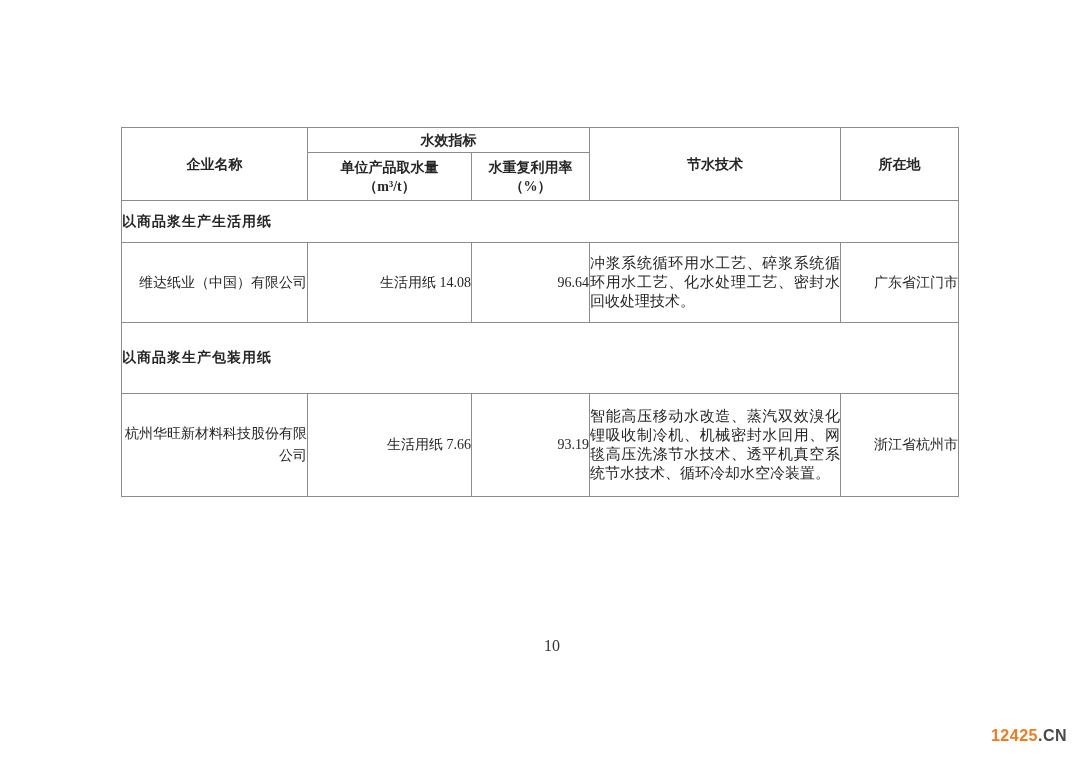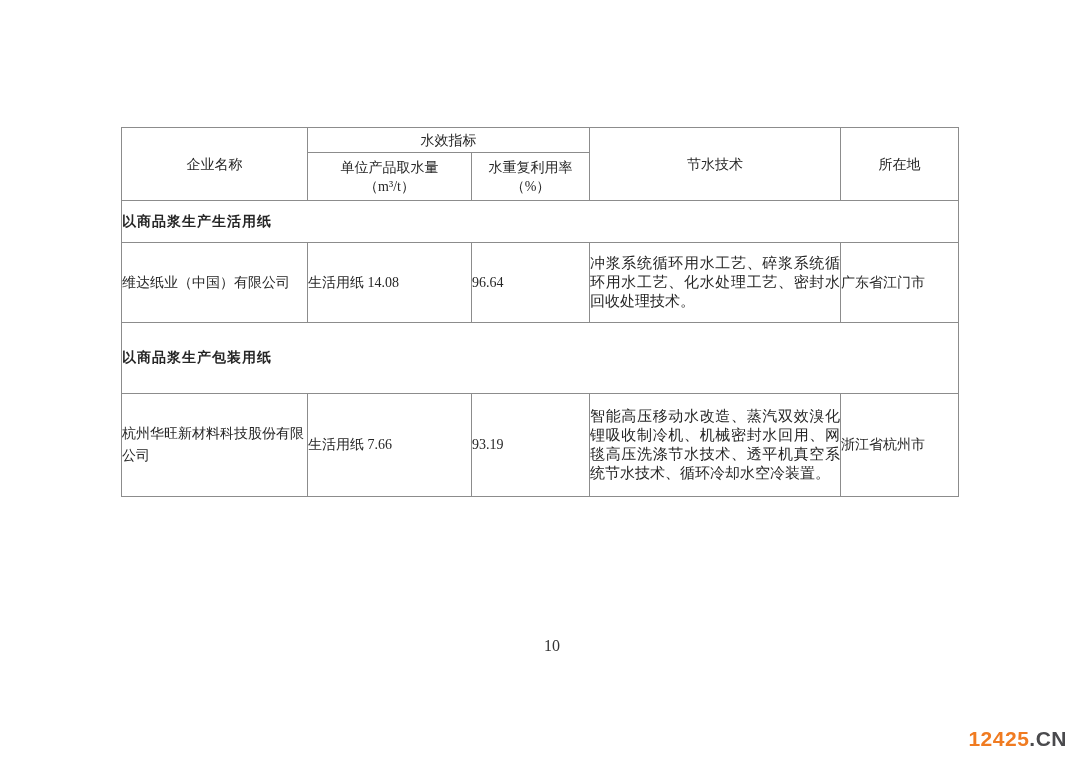--- a/index.html
+++ b/index.html
@@ -32,33 +32,33 @@
     padding: 0;
     overflow: hidden;
   }
   tr.h1 { height: 25px; }
   tr.h2 { height: 48px; }
   tr.sec1 { height: 42px; }
   tr.d1 { height: 80px; }
   tr.sec2 { height: 71px; }
   tr.d2 { height: 103px; }
   td.th {
-    font-weight: normal;
+    font-weight: bold;
     text-align: center;
     line-height: 19px;
   }
   td.sec-cell {
     font-weight: bold;
     text-align: left;
     padding: 0 0 0 9px;
     letter-spacing: 1px;
     margin-top: 31px;
   }
   td.c {
-    text-align: left;
+    text-align: right;
     padding: 2px 10px;
     line-height: 22px;
   }
   td.t {
     text-align: justify;
     text-justify: inter-character;
     padding: 4px 9px;
     line-height: 19px;
     font-size: 15px;
   }
@@ -71,21 +71,21 @@
     font-size: 16px;
     color: #333333;
     padding-left: 12px;
   }
   .watermark {
     position: absolute;
     top: 727px;
     right: 13px;
     font-family: "Liberation Sans", "DejaVu Sans", sans-serif;
     font-weight: bold;
-    font-size: 21px;
+    font-size: 16px;
     letter-spacing: 0.5px;
     white-space: nowrap;
     text-align: center;
   }
   .wm-num { color: #f07b21; }
   .wm-cn  { color: #4a4a4d; }
 </style>
 </head>
 <body>
 

